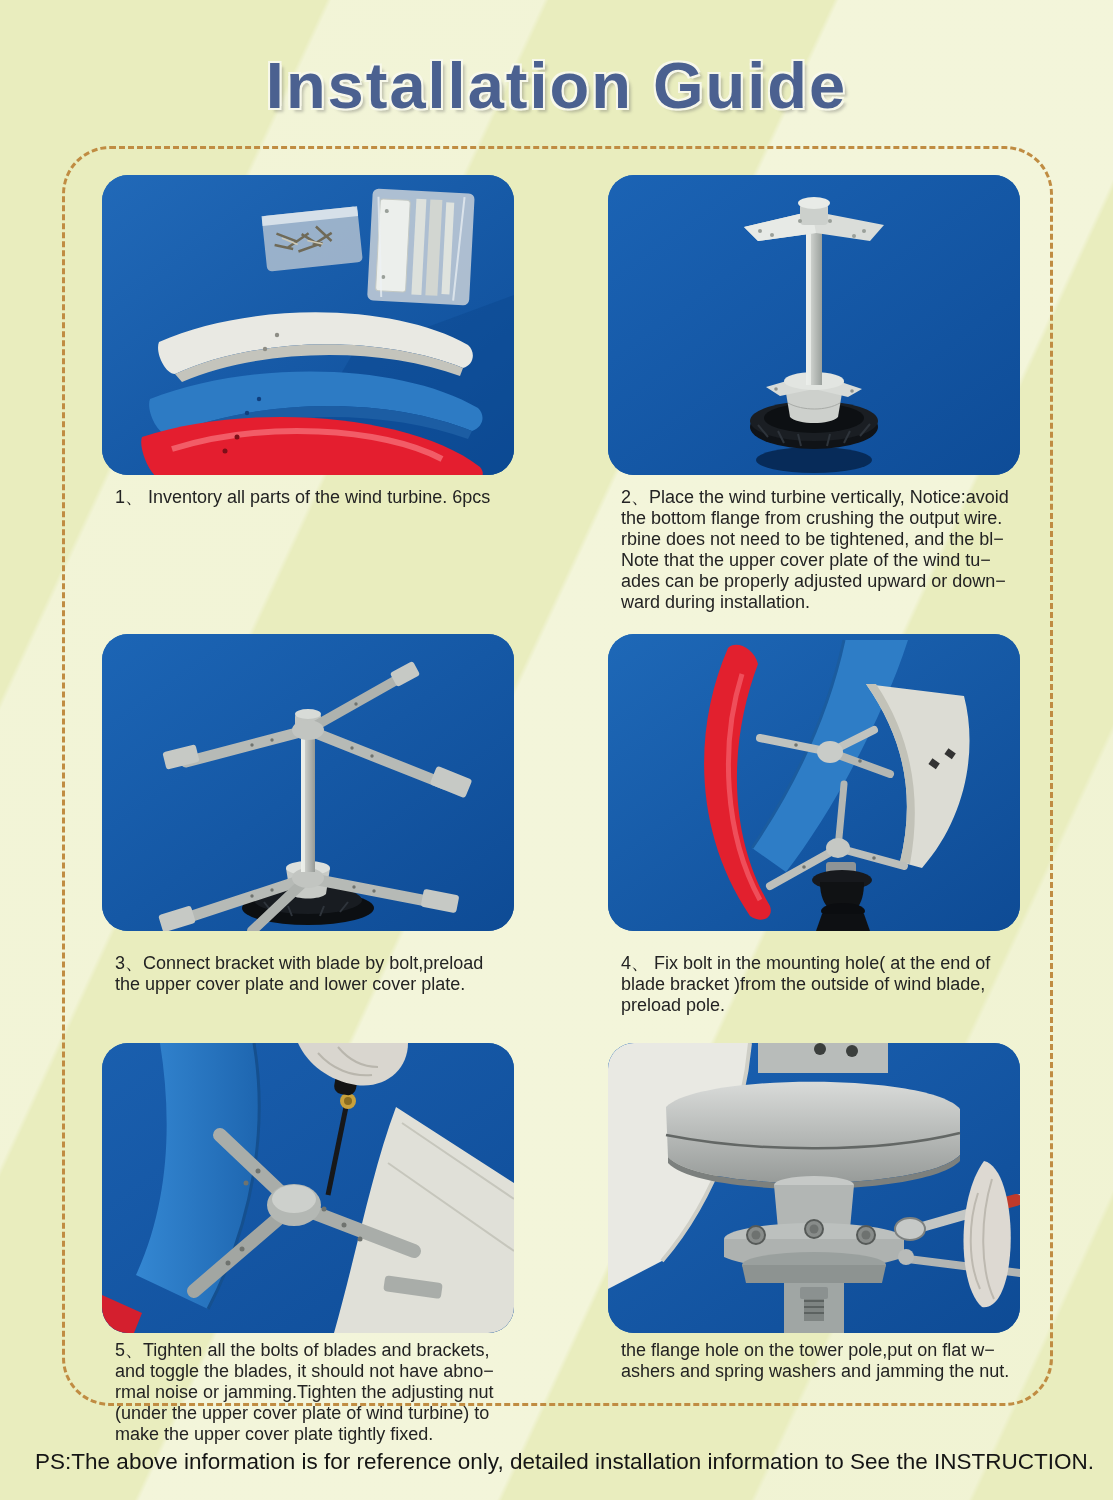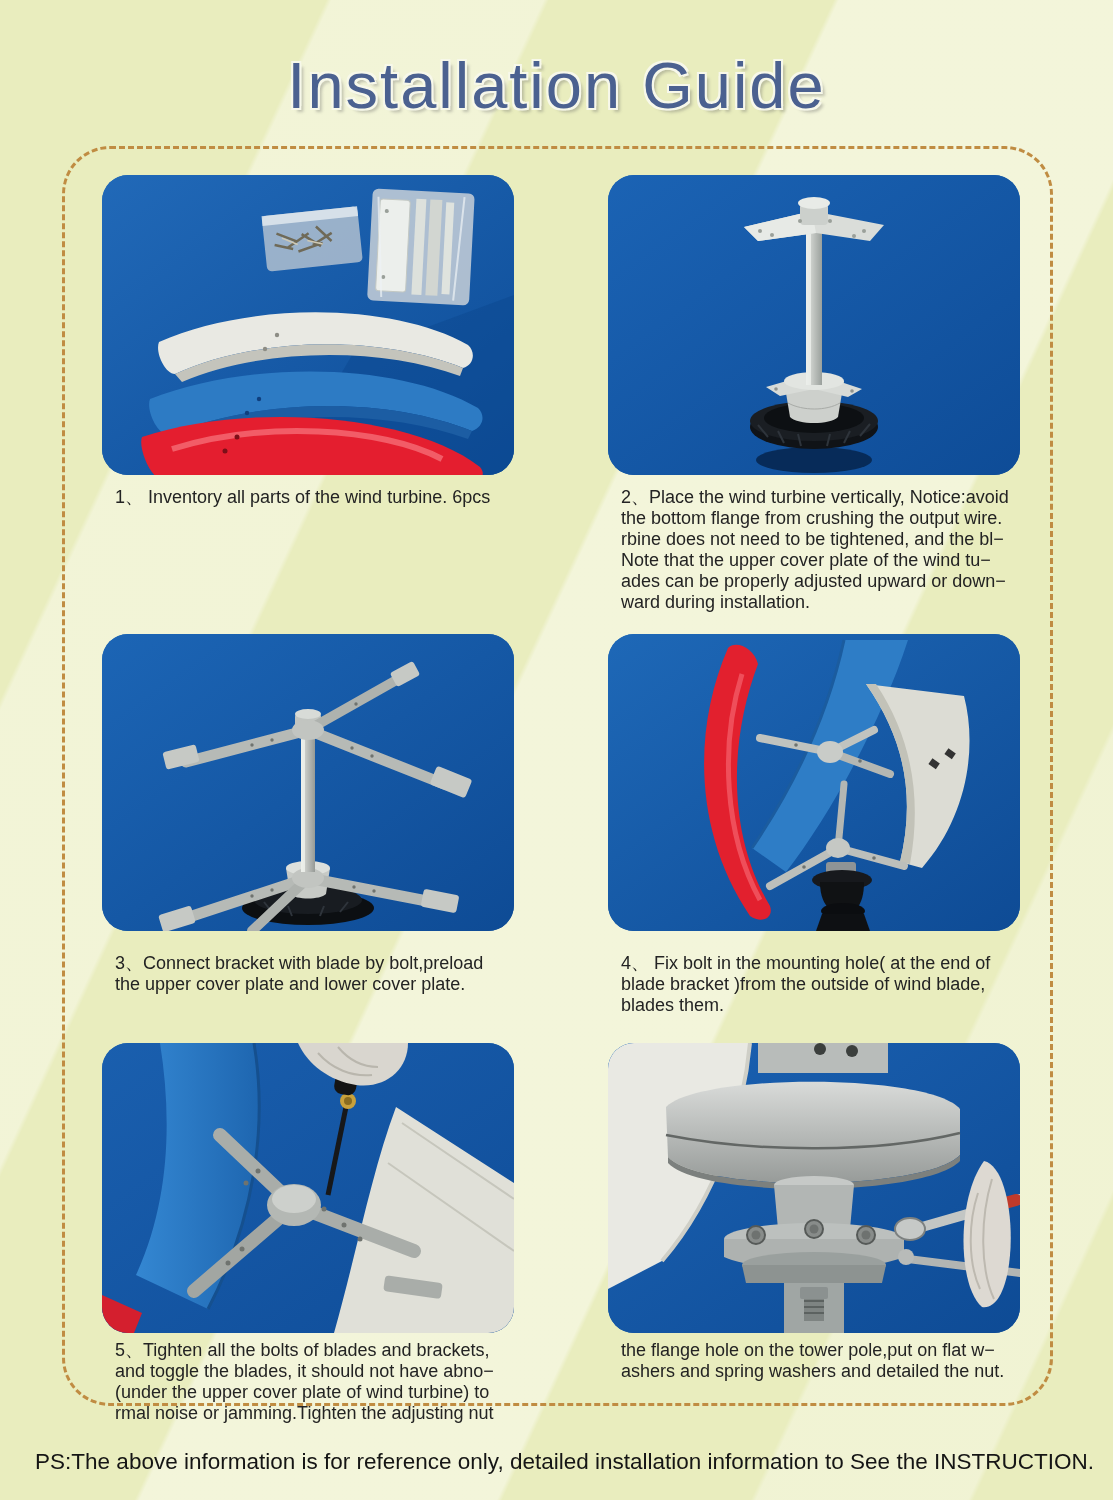--- a/index.html
+++ b/index.html
@@ -7,21 +7,21 @@
     width:1113px;height:1500px;position:relative;overflow:hidden;
     font-family:"Liberation Sans",sans-serif;
     background-color:#e9edbe;
     background-image:
       linear-gradient(115deg, rgba(255,255,252,0) 18%, rgba(255,255,252,.40) 18.3%, rgba(255,255,252,.40) 30%, rgba(255,255,252,0) 30.3%),
       linear-gradient(115deg, rgba(255,255,252,0) 46%, rgba(255,255,252,.45) 46.3%, rgba(255,255,252,.45) 66%, rgba(255,255,252,0) 66.3%),
       linear-gradient(115deg, rgba(255,255,252,0) 80%, rgba(255,255,252,.35) 80.3%, rgba(255,255,252,.35) 92%, rgba(255,255,252,0) 92.3%);
   }
   .title{
     position:absolute;top:48px;left:0;width:100%;text-align:center;
-    font-size:65px;font-weight:normal;letter-spacing:2px;color:#4b6190;
+    font-size:65px;font-weight:bold;letter-spacing:2px;color:#4b6190;
     text-shadow:-2px -2px 0 #f7f8ea,2px -2px 0 #f7f8ea,-2px 2px 0 #f7f8ea,2px 2px 0 #f7f8ea,4px 4px 3px rgba(100,100,100,.35);
     margin:0;
   }
   .steps-box{
     position:absolute;left:62px;top:146px;width:991px;height:1260px;box-sizing:border-box;
     border:3px dashed #c08c42;border-radius:48px;
     display:grid;grid-template-columns:412px 412px;justify-content:space-between;
     grid-template-rows:439px 389px auto;
     padding:26px 30px 0 37px;
     gap:20px;
@@ -269,21 +269,21 @@
             <ellipse cx="234" cy="246" rx="30" ry="10" fill="#17191d"></ellipse>
             <path d="M212,248 C212,262 216,270 222,276 L248,276 C254,268 256,260 256,248 Z" fill="#101214"></path>
             <ellipse cx="235" cy="277" rx="22" ry="8" fill="#0b0d10"></ellipse>
             <path d="M214,280 L256,280 L262,297 L208,297 Z" fill="#0e1013"></path>
           </g>
         </svg>
       </div>
       <p class="caption cap2">
         <span class="ln">4、 Fix bolt in the mounting hole( at the end of</span>
         <span class="ln">blade bracket )from the outside of wind blade,</span>
-        <span class="ln">blades them.</span>
+        <span class="ln">preload pole.</span>
       </p>
     </div>
 
     <div class="step">
       <div class="photo h290">
         <svg viewBox="0 0 412 290" preserveAspectRatio="none">
           <defs>
             <linearGradient id="pb5" x1="0" y1="0" x2="1" y2="1">
               <stop offset="0" stop-color="#1a5fae"></stop>
                 <stop offset="1" stop-color="#0f4d99"></stop>
@@ -326,22 +326,23 @@
           </g>
           <g>
             <path d="M196,0 L306,0 C306,26 284,46 254,42 C228,38 206,22 196,0 Z" fill="#d9d6cf"></path>
             <path d="M216,10 C230,26 250,34 270,32 M236,4 C246,16 260,24 276,24" stroke="#b9b6ad" stroke-width="2" fill="none"></path>
           </g>
         </svg>
       </div>
       <p class="caption cap3">
         <span class="ln">5、Tighten all the bolts of blades and brackets,</span>
         <span class="ln">and toggle the blades, it should not have abno−</span>
+        <span class="ln">rmal noise or jamming.Tighten the adjusting nut</span>
         <span class="ln">(under the upper cover plate of wind turbine) to</span>
-        <span class="ln">rmal noise or jamming.Tighten the adjusting nut</span>
+        <span class="ln">make the upper cover plate tightly fixed.</span>
       </p>
     </div>
 
     <div class="step">
       <div class="photo h290">
         <svg viewBox="0 0 412 290" preserveAspectRatio="none">
           <defs>
             <linearGradient id="pb6" x1="0" y1="0" x2="1" y2="1">
               <stop offset="0" stop-color="#1b62b3"></stop>
                 <stop offset="1" stop-color="#0e4b95"></stop>
@@ -392,21 +393,21 @@
             <circle cx="298" cy="214" r="8" fill="#b8bbb9"></circle>
           </g>
           <g>
             <path d="M376,118 C412,126 412,270 374,264 C350,244 348,156 376,118 Z" fill="#ddd9d2"></path>
             <path d="M370,150 C360,180 360,220 372,246 M384,136 C372,176 372,226 386,256" stroke="#bdb9b0" stroke-width="2" fill="none"></path>
           </g>
         </svg>
       </div>
       <p class="caption cap3">
         <span class="ln">the flange hole on the tower pole,put on flat w−</span>
-        <span class="ln">ashers and spring washers and detailed the nut.</span>
+        <span class="ln">ashers and spring washers and jamming the nut.</span>
       </p>
     </div>
 
   </div>
 
   <p class="footnote">PS:The above information is for reference only, detailed installation information to See the INSTRUCTION.</p>
 
 </div>
 
 </body></html>

